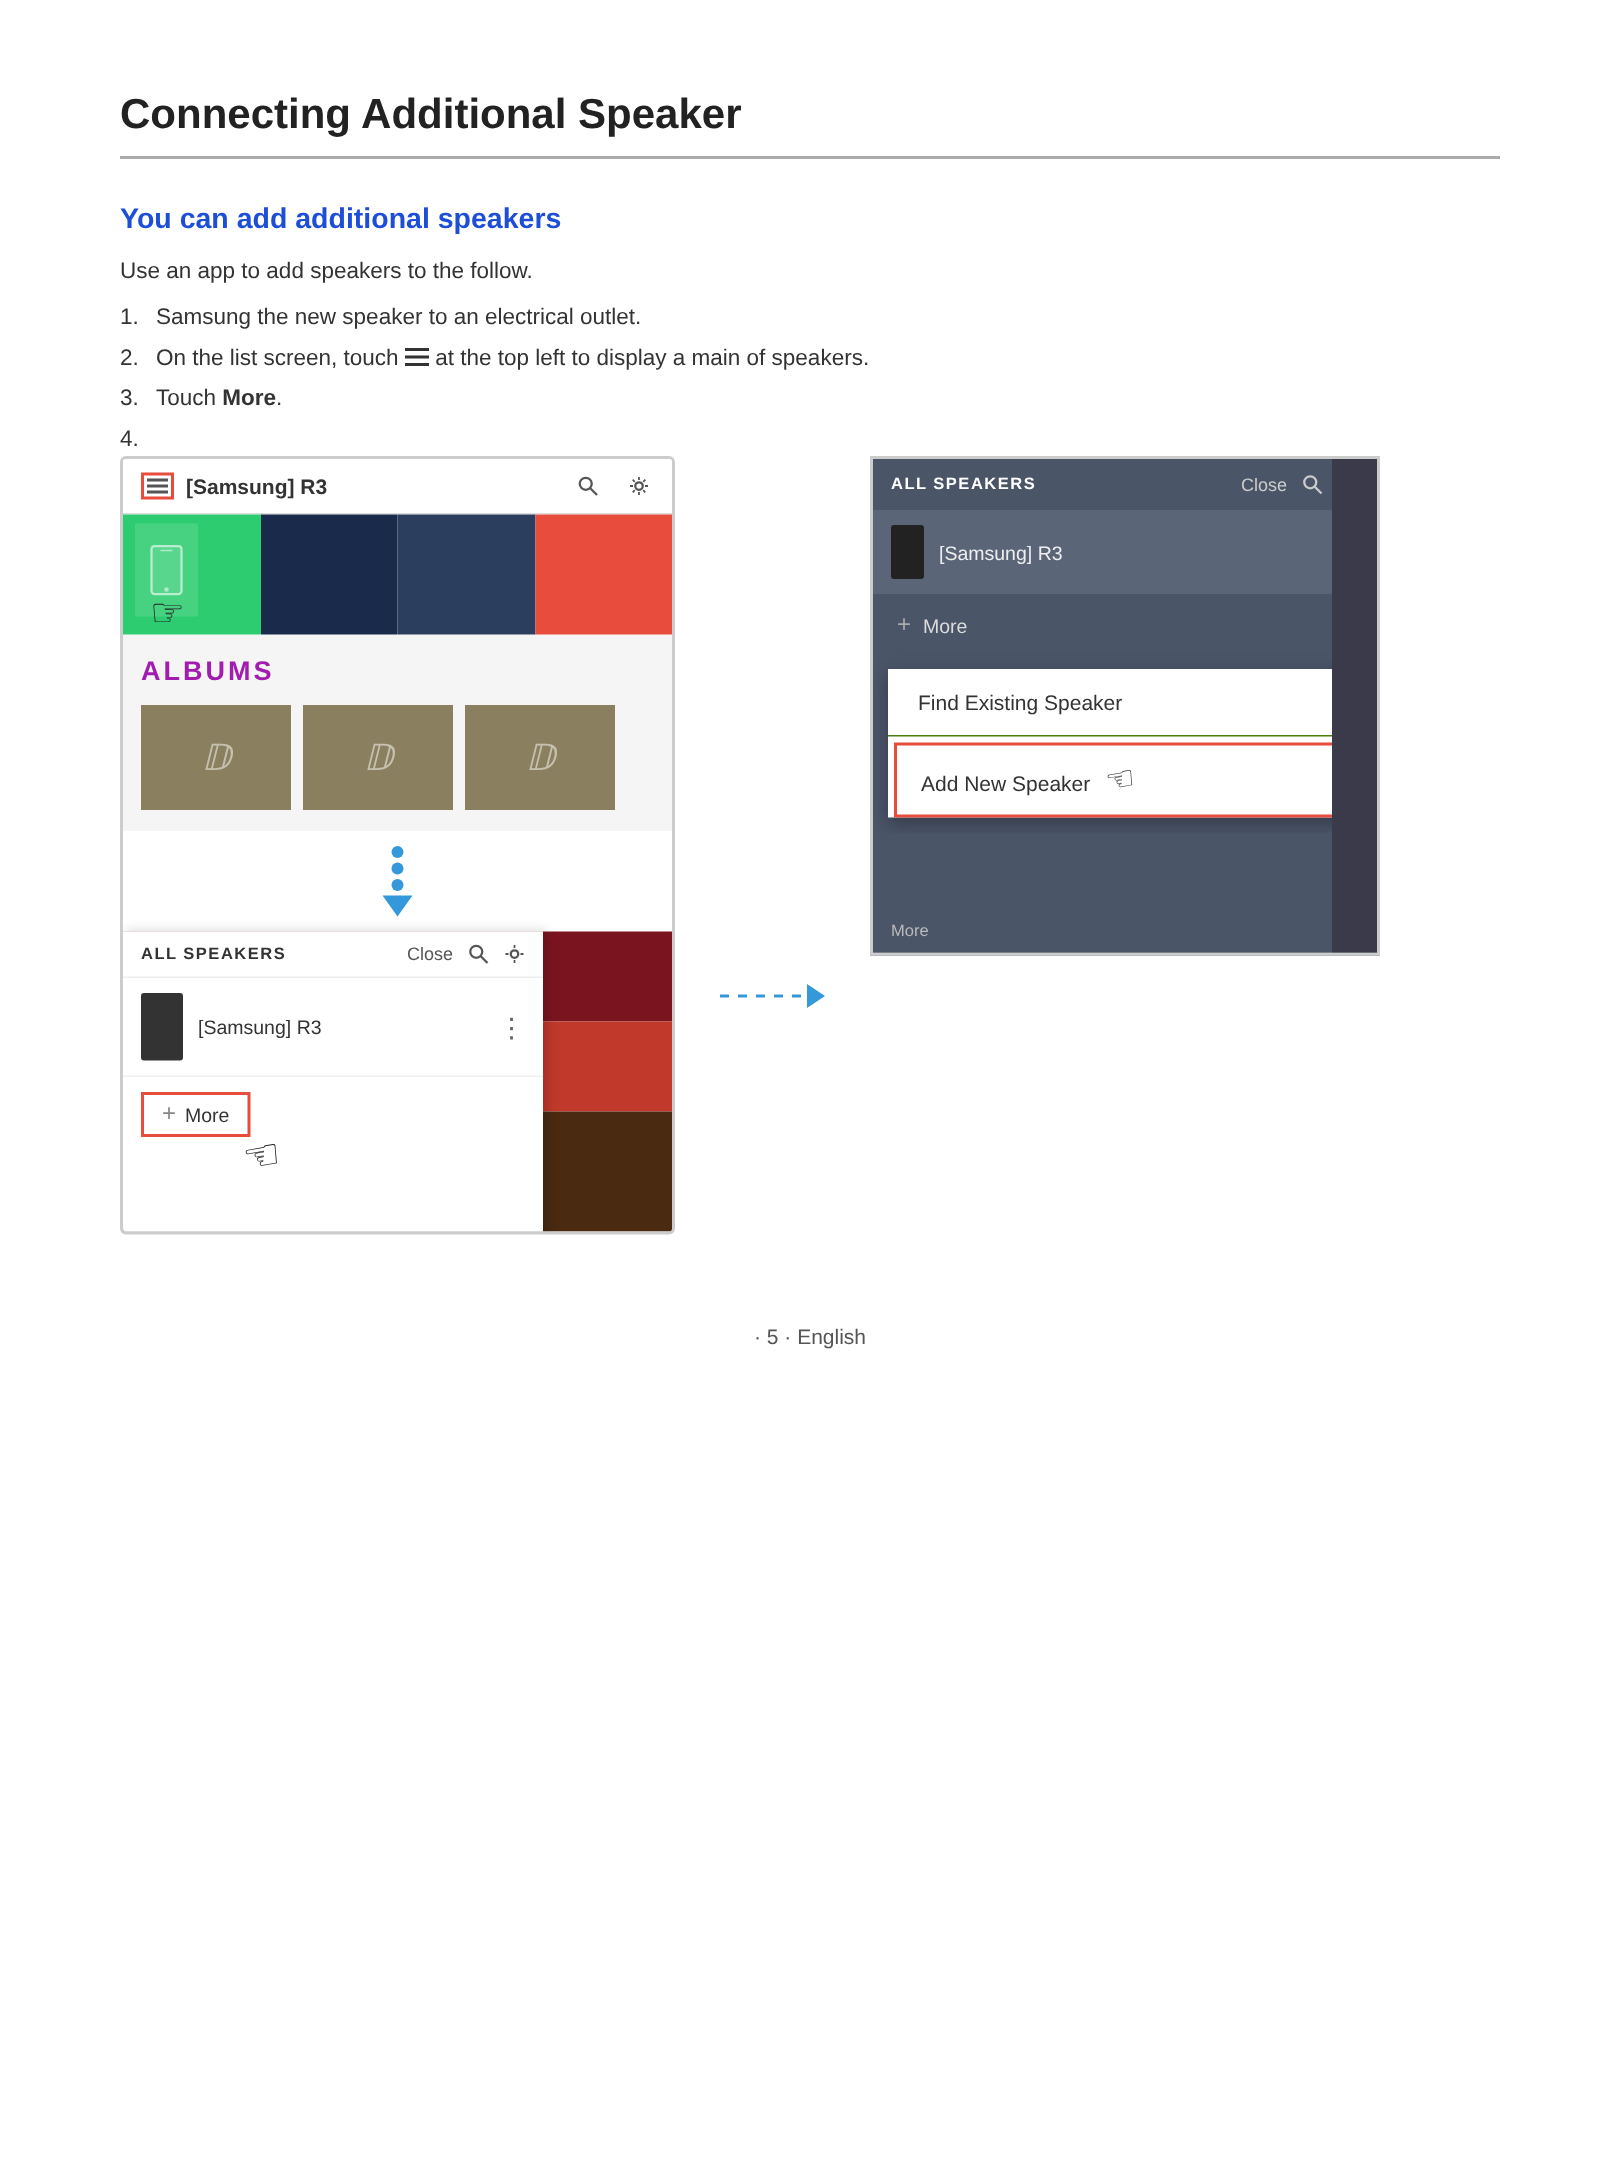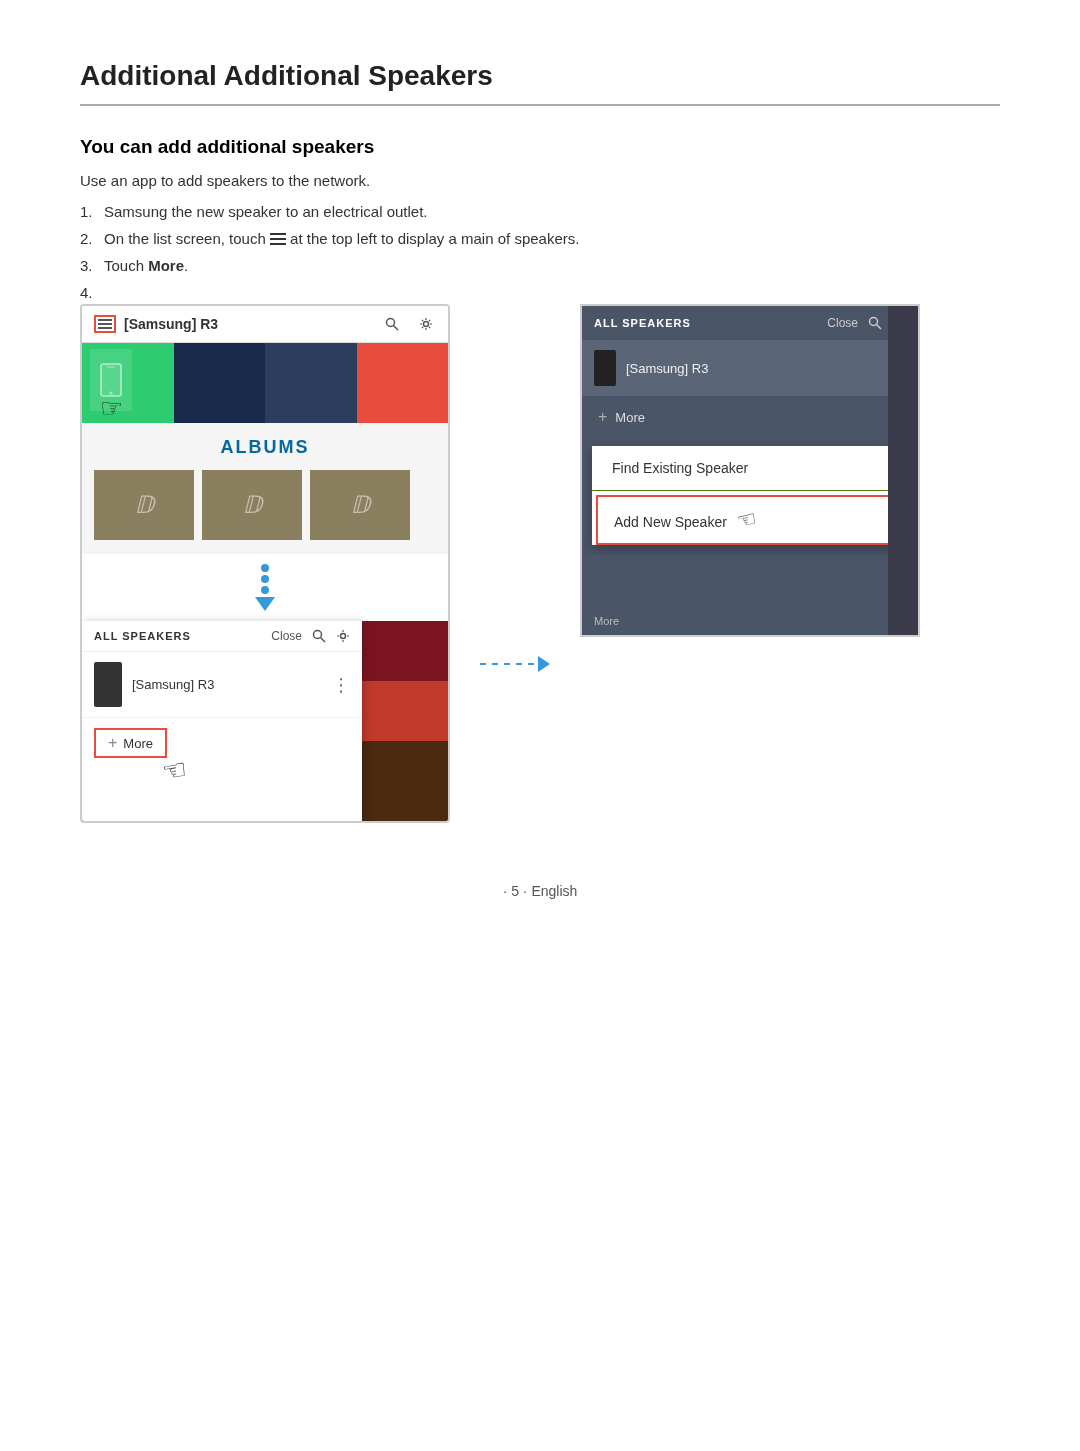--- a/index.html
+++ b/index.html
@@ -16,21 +16,21 @@
       font-size: 28px;
       font-weight: bold;
       border-bottom: 2px solid #aaa;
       padding-bottom: 12px;
       margin-bottom: 30px;
     }
 
     .section-subtitle {
       font-size: 19px;
       font-weight: bold;
-      color: #000000;
+      color: #1d4ed8;
       margin-bottom: 14px;
     }
 
     .intro-text {
       font-size: 15px;
       margin-bottom: 14px;
       color: #333;
     }
 
     .steps-list {
@@ -133,22 +133,21 @@
 
     .albums-section {
       background: #f5f5f5;
       padding: 14px 12px;
     }
 
     .albums-title {
       font-size: 18px;
       font-weight: bold;
       letter-spacing: 2px;
-      text-align: center;
-      color: #0369a1;
+      color: #a21caf;
       margin-bottom: 12px;
     }
 
     .albums-grid {
       display: flex;
       gap: 8px;
     }
 
     .album-thumb {
       width: 100px;
@@ -385,25 +384,25 @@
     .footer {
       text-align: center;
       margin-top: 60px;
       font-size: 14px;
       color: #555;
     }
   </style>
 </head>
 <body>
 
-<h1 class="page-title">Additional Additional Speakers</h1>
+<h1 class="page-title">Connecting Additional Speaker</h1>
 
 <h2 class="section-subtitle">You can add additional speakers</h2>
 
-<p class="intro-text">Use an app to add speakers to the network.</p>
+<p class="intro-text">Use an app to add speakers to the follow.</p>
 
 <ol class="steps-list">
   <li>
     <span class="step-num">1.</span>
     <span>Samsung the new speaker to an electrical outlet.</span>
   </li>
   <li>
     <span class="step-num">2.</span>
     <span>On the list screen, touch </span>
     <span style="display:inline-block;vertical-align:middle;width:16px;height:14px;position:relative;top:-1px;">

